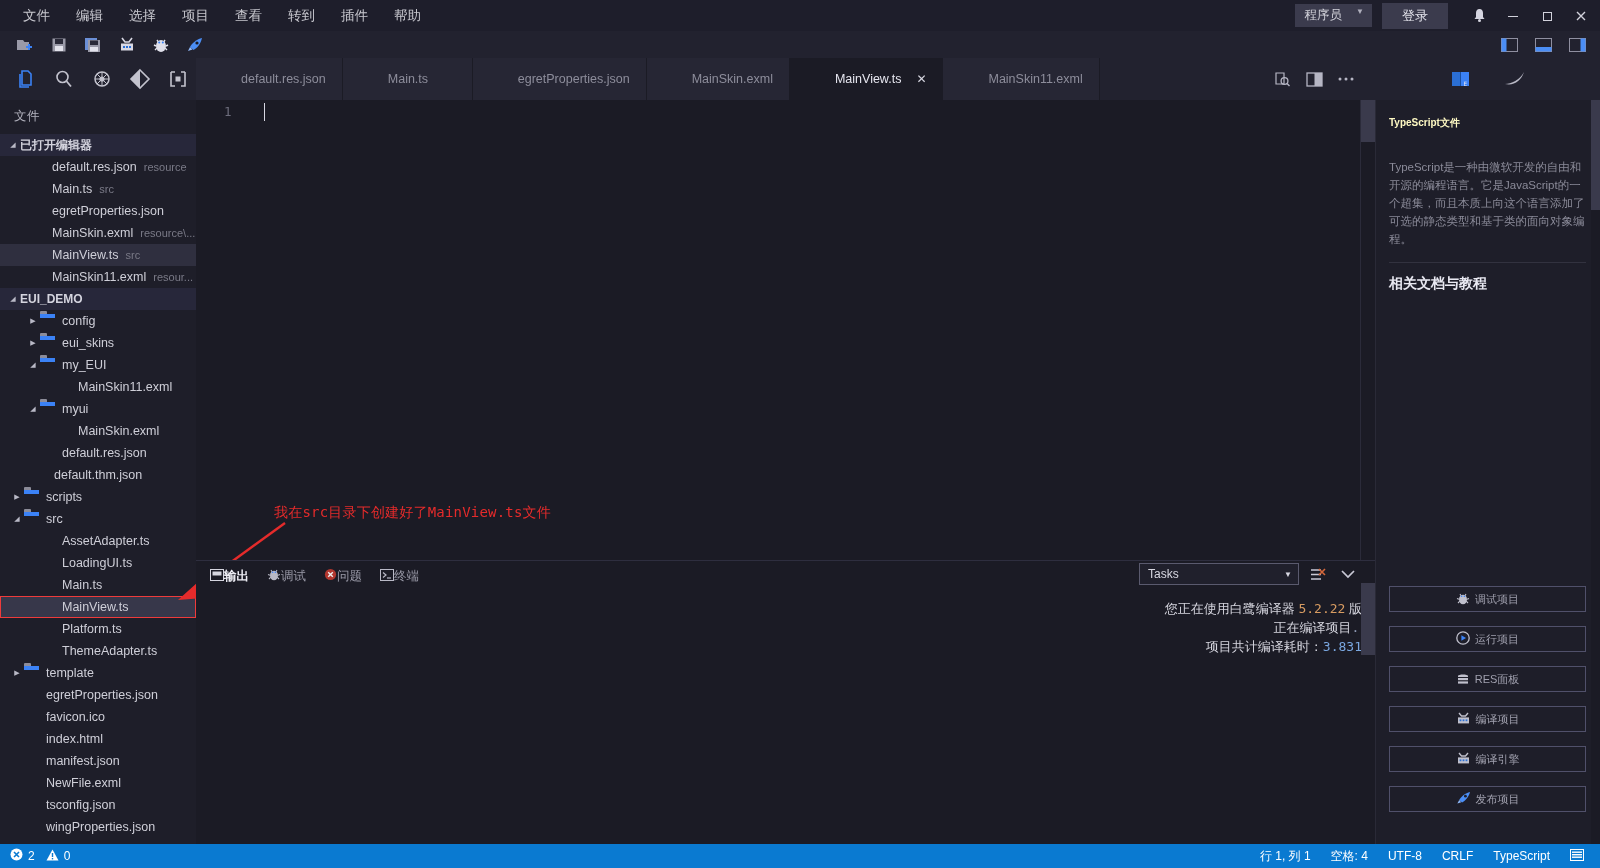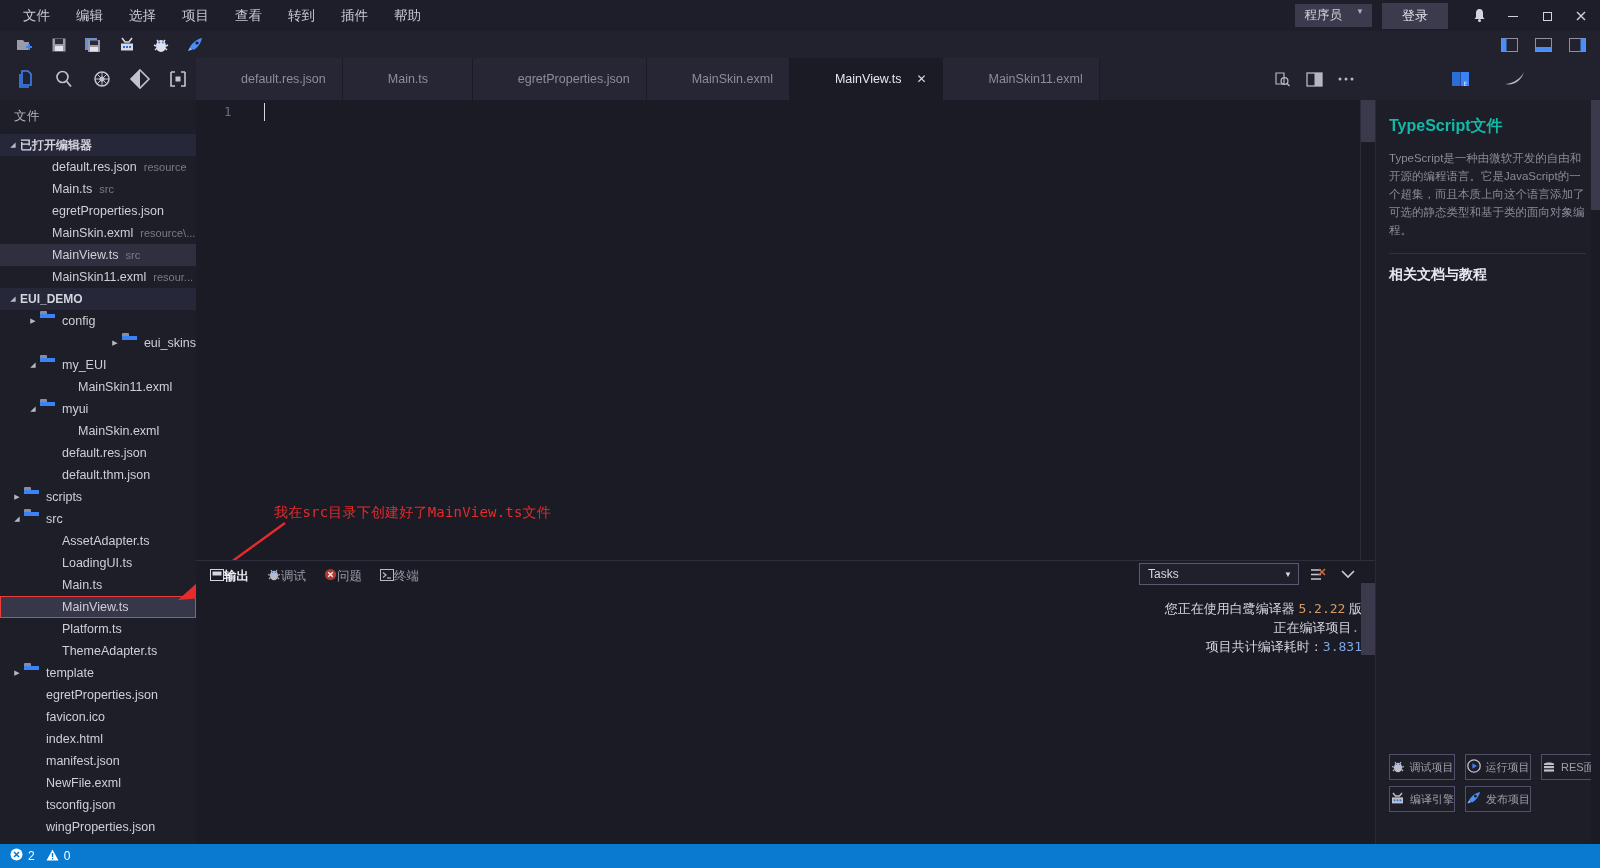--- a/index.html
+++ b/index.html
@@ -247,27 +247,27 @@
   .rightpanel {
     position: absolute; top: 58px; right: 0; width: 225px; bottom: 24px;
     background: #1e1e29;
   }
   .rp-tabs {
     height: 42px; display: flex; align-items: center; justify-content: center;
     gap: 28px; background: #22222f;
   }
   .rp-tab { width: 26px; height: 26px; display:flex; align-items:center; justify-content:center; cursor:pointer; }
   .rp-body { padding: 16px 14px 0 14px; }
-  .rp-h1 { font-size: 16px; font-weight: bold; color: #14b8a6; margin-bottom: 12px; }
+  .rp-h1 { font-size: 10px; font-weight: bold; color: #fef9c3; margin-bottom: 28px; }
   .rp-p { font-size: 11.5px; line-height: 18px; color: #8b8b99; }
   .rp-hr { height:1px; background:#32323f; margin: 14px 0 12px 0; }
   .rp-h2 { font-size: 14px; font-weight: bold; color: #e9e9f2; }
   .rp-buttons {
     position: absolute; left: 14px; right: 14px; bottom: 32px;
-    display: grid; grid-template-columns: 1fr 1fr 1fr 1fr; gap: 6px 10px;
+    display: grid; grid-template-columns: 1fr; gap: 14px 10px;
   }
   .rpb {
     height: 26px; border: 1px solid #50506a; background: transparent;
     display: flex; align-items: center; justify-content: center; gap: 5px;
     font-size: 11px; color: #a0a0ae; cursor: pointer; white-space: nowrap;
   }
   .rp-divider {
     position: absolute; left: 0; top: 42px; bottom: 0; width: 1px; background: #2a2a37;
   }
   .rp-scroll {
@@ -480,21 +480,21 @@
     <div class="section-header">
       <span class="tw">◢</span>
       <span>EUI_DEMO</span>
     </div>
     <div id="project-tree">
         <div class="row" style="padding-left: 26px;">
           <span class="tw">▶</span>
           <span class="ficon"><span class="folder closed"></span></span>
           <span>config</span>
         </div>
-        <div class="row" style="padding-left: 26px; justify-content: flex-end;">
+        <div class="row" style="padding-left: 26px;">
           <span class="tw">▶</span>
           <span class="ficon"><span class="folder closed"></span></span>
           <span>eui_skins</span>
         </div>
         <div class="row" style="padding-left: 26px;">
           <span class="tw">◢</span>
           <span class="ficon"><span class="folder open"></span></span>
           <span>my_EUI</span>
         </div>
         <div class="row" style="padding-left: 42px;">
@@ -510,21 +510,21 @@
         <div class="row" style="padding-left: 42px;">
           <span class="tw"></span>
           <span class="ficon"><span class="doc"><span class="lbl ex">EX</span></span></span>
           <span>MainSkin.exml</span>
         </div>
         <div class="row" style="padding-left: 26px;">
           <span class="tw"></span>
           <span class="ficon"><span class="doc"><span class="lbl json">JSON</span></span></span>
           <span>default.res.json</span>
         </div>
-        <div class="row" style="padding-left: 26px;">
+        <div class="row" style="padding-left: 18px;">
           <span class="tw"></span>
           <span class="ficon"><span class="doc"><span class="lbl json">JSON</span></span></span>
           <span>default.thm.json</span>
         </div>
         <div class="row" style="padding-left: 10px;">
           <span class="tw">▶</span>
           <span class="ficon"><span class="folder closed"></span></span>
           <span>scripts</span>
         </div>
         <div class="row" style="padding-left: 10px;">
@@ -856,15 +856,30 @@
       <span>2</span>
       <span style="margin-left:6px;">
         <svg width="13" height="12" viewBox="0 0 13 12">
             <path d="M6.5 0.5 L12.5 11.5 L0.5 11.5 Z" fill="#ffffff"></path>
             <rect x="5.8" y="4" width="1.4" height="4" fill="#0a7ad1"></rect>
             <rect x="5.8" y="9" width="1.4" height="1.4" fill="#0a7ad1"></rect>
           </svg>
       </span>
       <span>0</span>
     </div>
+    <div class="sb-right">
+      <span class="sb-item">行 1, 列 1</span>
+      <span class="sb-item">空格: 4</span>
+      <span class="sb-item">UTF-8</span>
+      <span class="sb-item">CRLF</span>
+      <span class="sb-item">TypeScript</span>
+      <span class="sb-item">
+        <svg width="14" height="12" viewBox="0 0 14 12">
+            <rect x="0.5" y="0.5" width="13" height="11" fill="none" stroke="#ffffff"></rect>
+            <rect x="2" y="2.5" width="10" height="1.4" fill="#ffffff"></rect>
+            <rect x="2" y="5" width="10" height="1.4" fill="#ffffff"></rect>
+            <rect x="2" y="7.5" width="10" height="1.4" fill="#ffffff"></rect>
+          </svg>
+      </span>
+    </div>
   </div>
 
 </div>
 
 </body></html>

